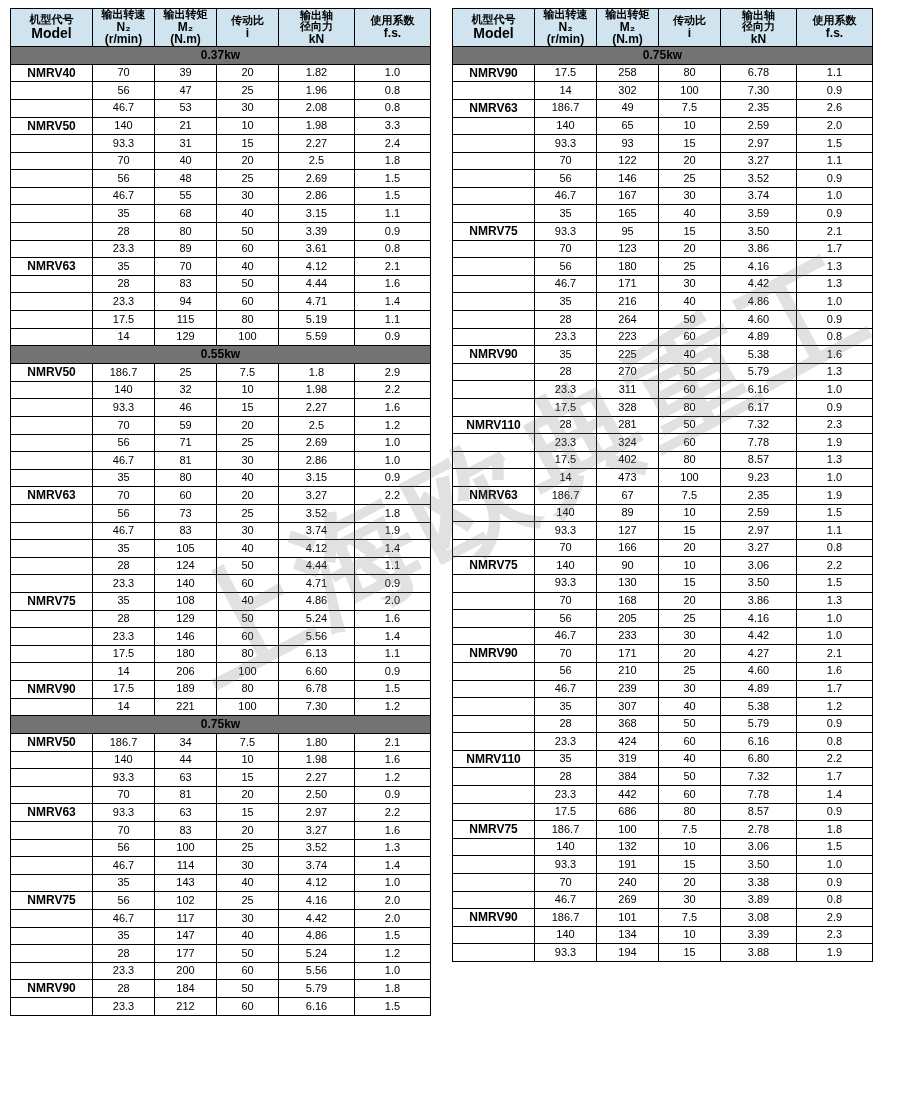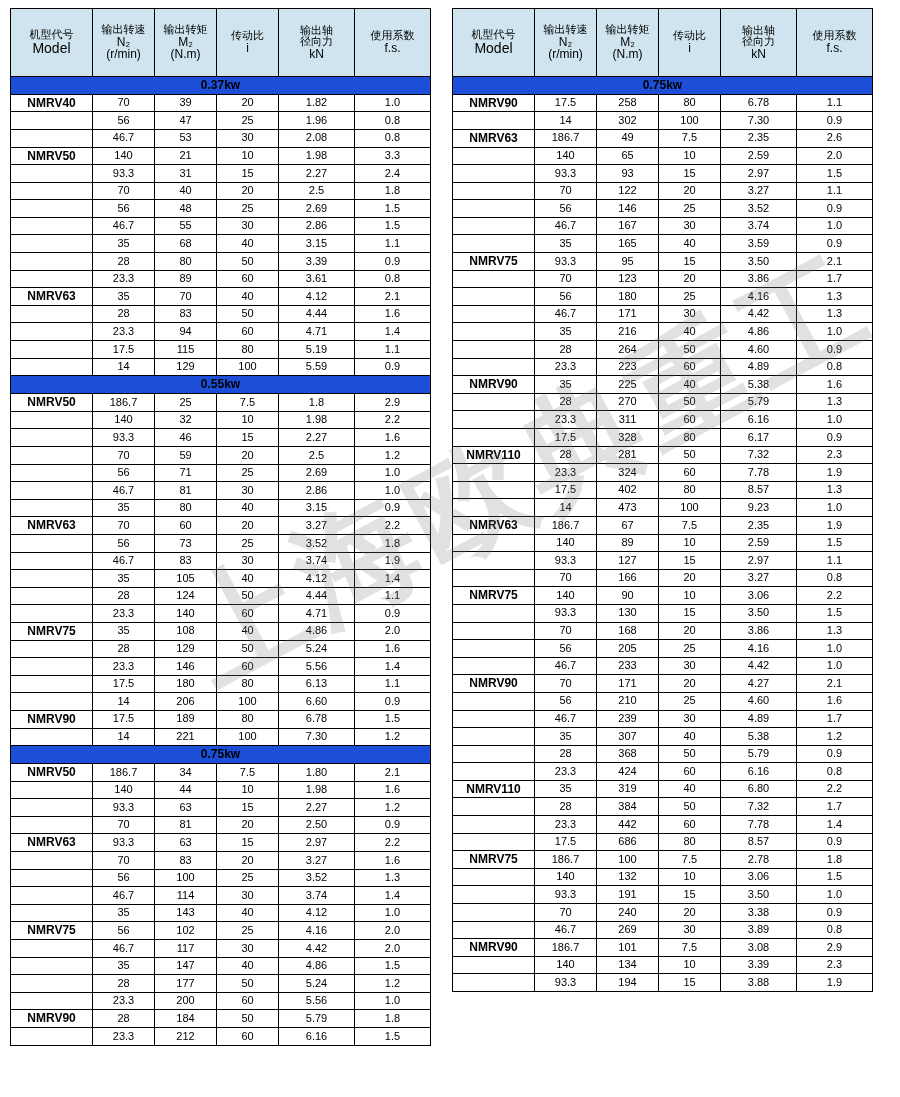--- a/index.html
+++ b/index.html
@@ -47,29 +47,29 @@
     text-align:center;
     vertical-align:middle;
     padding:0;
     height:16.6px;
     line-height:1.05;
     background:transparent;
   }
   thead th{
     background:#cfe4ee;
     font-size:10.5px;
-    padding:15px 0;
+    padding:0 0;
     height:auto;
-    font-weight:normal;
+    font-weight:bold;
   }
   thead th .cn{display:block;font-size:11px;}
   thead th .en{display:block;font-size:14px;}
   thead th .sub{display:block;font-size:12px;}
   .kw-row td{
-    background:#1d4ed8;
+    background:#737373;
     font-weight:bold;
     font-size:12px;
     height:17px;
   }
   td.model{
     font-weight:bold;
     font-size:12px;
     text-align:center;
   }
   td.model.empty{font-weight:normal;}

